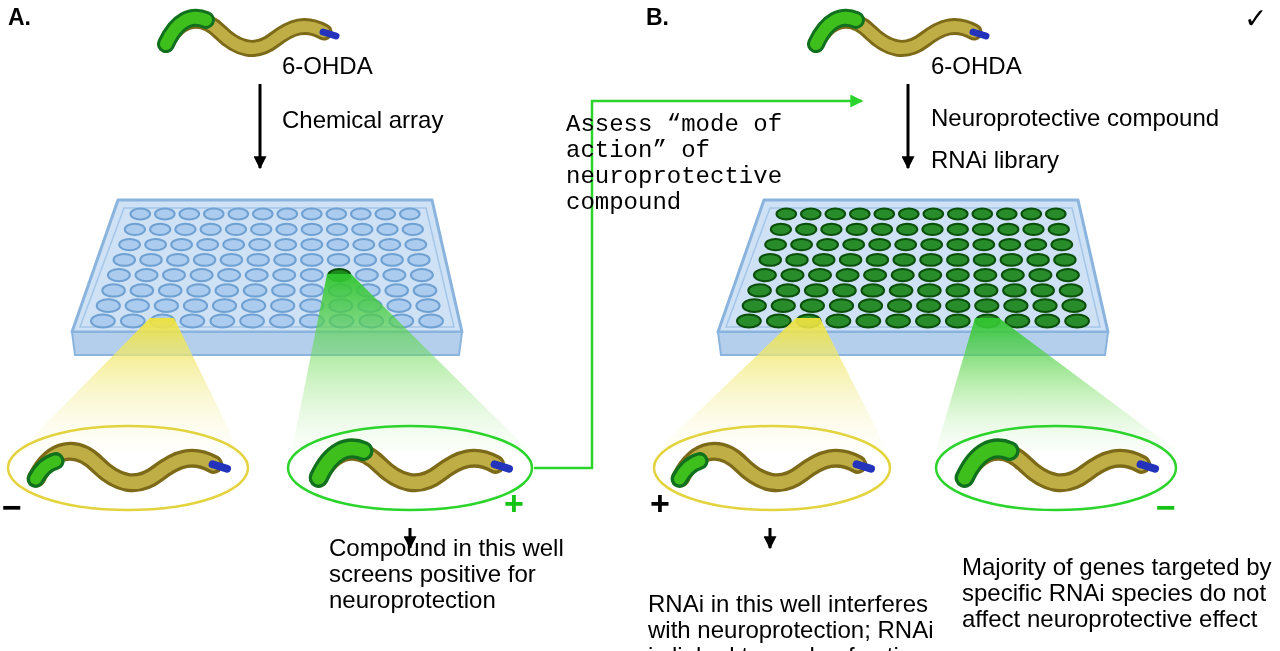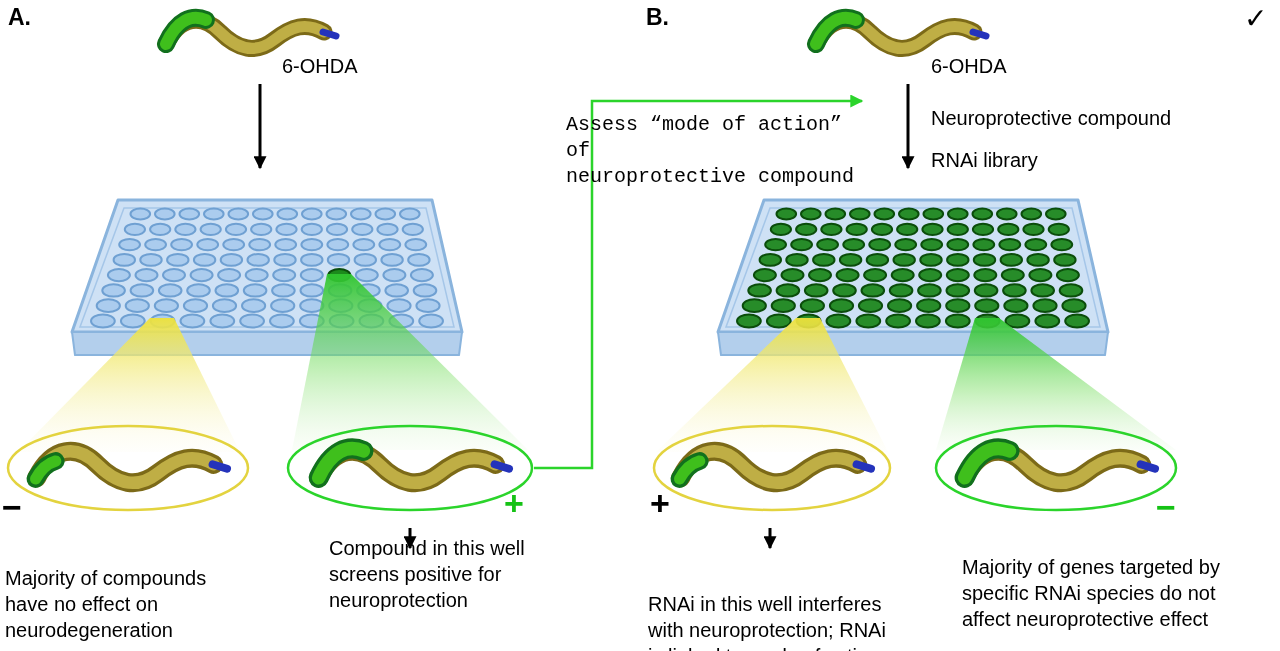--- a/index.html
+++ b/index.html
@@ -2,21 +2,21 @@
 <html><head>
 <meta charset="utf-8">
 <style>
   * { margin:0; padding:0; box-sizing:border-box; }
   html,body { background:#ffffff; }
   .figure {
     position:relative; width:1280px; height:651px; background:#fff;
     font-family:"Liberation Sans", sans-serif; color:#000; overflow:hidden;
   }
   .art { position:absolute; left:0; top:0; }
-  .t { position:absolute; font-size:20px; line-height:26px; white-space:pre-line; }
+  .t { position:absolute; font-size:24px; line-height:26px; white-space:pre-line; }
   .panel-label { font-size:23px; font-weight:bold; }
   .sign { position:absolute; font-size:34px; font-weight:bold; line-height:1; }
   .sign-green { color:#15c215; }
   .caption { width:310px; }
   .logo {
     position:absolute; left:1194px; top:2px; width:86px; height:66px;
     font-family:"DejaVu Serif", serif; font-weight:bold; font-size:54px;
     line-height:62px; letter-spacing:-3px; color:#000;
   }
   .logo-check {
@@ -311,36 +311,34 @@
     <line x1="410" y1="528" x2="410" y2="548" stroke="#000" stroke-width="3" marker-end="url(#mK)"></line>
     <line x1="770" y1="528" x2="770" y2="548" stroke="#000" stroke-width="3" marker-end="url(#mK)"></line>
 
     <polyline points="534,468 592,468 592,101 862,101" fill="none" stroke-width="2.5" marker-end="url(#mG)" stroke="#2bd42b"></polyline>
   </svg>
 
   <div class="t panel-label" style="left:8px; top:4px;">A.</div>
   <div class="t panel-label" style="left:646px; top:4px;">B.</div>
 
   <div class="t" style="left:282px; top:53px;">6-OHDA</div>
+  <div class="t" style="left:282px; top:107px;">Chemical array</div>
 
   <div class="t" style="left:931px; top:53px;">6-OHDA</div>
   <div class="t" style="left:931px; top:105px;">Neuroprotective compound</div>
   <div class="t" style="left:931px; top:147px;">RNAi library</div>
 
   <div class="t caption" style="left:566px; top:112px;font-family:Liberation Mono, monospace;">Assess “mode of action” of
 neuroprotective compound</div>
 
   <div class="sign" style="left:2px; top:490px;">−</div>
   <div class="sign sign-green" style="left:504px; top:486px;">+</div>
   <div class="sign" style="left:650px; top:486px;">+</div>
   <div class="sign sign-green" style="left:1156px; top:490px;">−</div>
 
-  <div class="t caption" style="left:5px; top:565px;">Majority of compounds
-have no effect on
-neurodegeneration</div>
   <div class="t caption" style="left:329px; top:535px;">Compound in this well
 screens positive for
 neuroprotection</div>
   <div class="t caption" style="left:648px; top:591px;">RNAi in this well interferes
 with neuroprotection; RNAi
 is linked to mode of action</div>
   <div class="t caption" style="left:962px; top:554px;">Majority of genes targeted by
 specific RNAi species do not
 affect neuroprotective effect</div>
 

